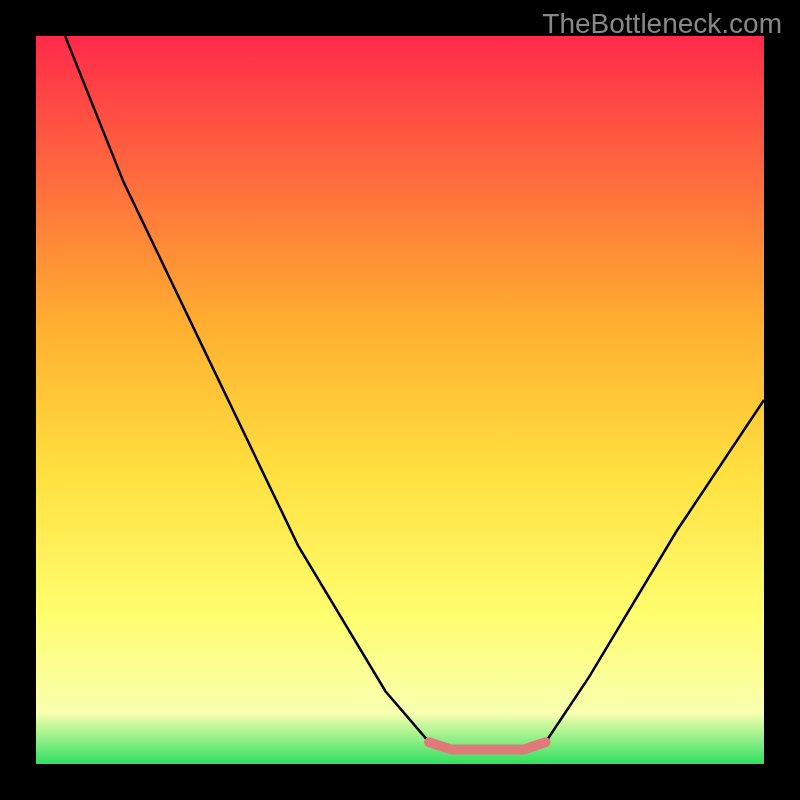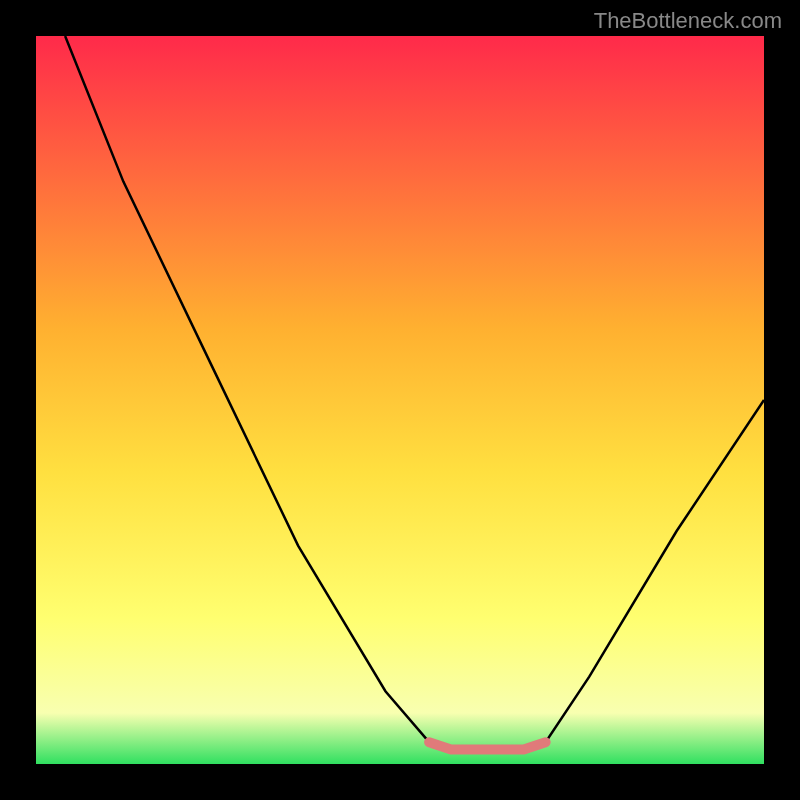--- a/index.html
+++ b/index.html
@@ -1,17 +1,17 @@
 <!DOCTYPE html>
 <html><head>
 <meta charset="utf-8">
 <style>
 *{margin:0;padding:0;box-sizing:border-box}
 body{background:#000;width:800px;height:800px;position:relative;font-family:Arial,sans-serif}
-.watermark{position:absolute;top:8px;right:18px;color:#888;font-size:22px;font-weight:400;z-index:10}
+.watermark{position:absolute;top:8px;right:18px;color:#888;font-size:28px;font-weight:400;z-index:10}
 .chart-area{position:absolute;top:36px;left:36px;width:728px;height:728px}
 .gradient-bg{position:absolute;top:0;left:0;width:100%;height:100%}
 .curve-svg{position:absolute;top:0;left:0;width:100%;height:100%}
 </style>
 </head>
 <body>
 
 <div class="watermark">TheBottleneck.com</div>
 
 <div class="chart-area">

